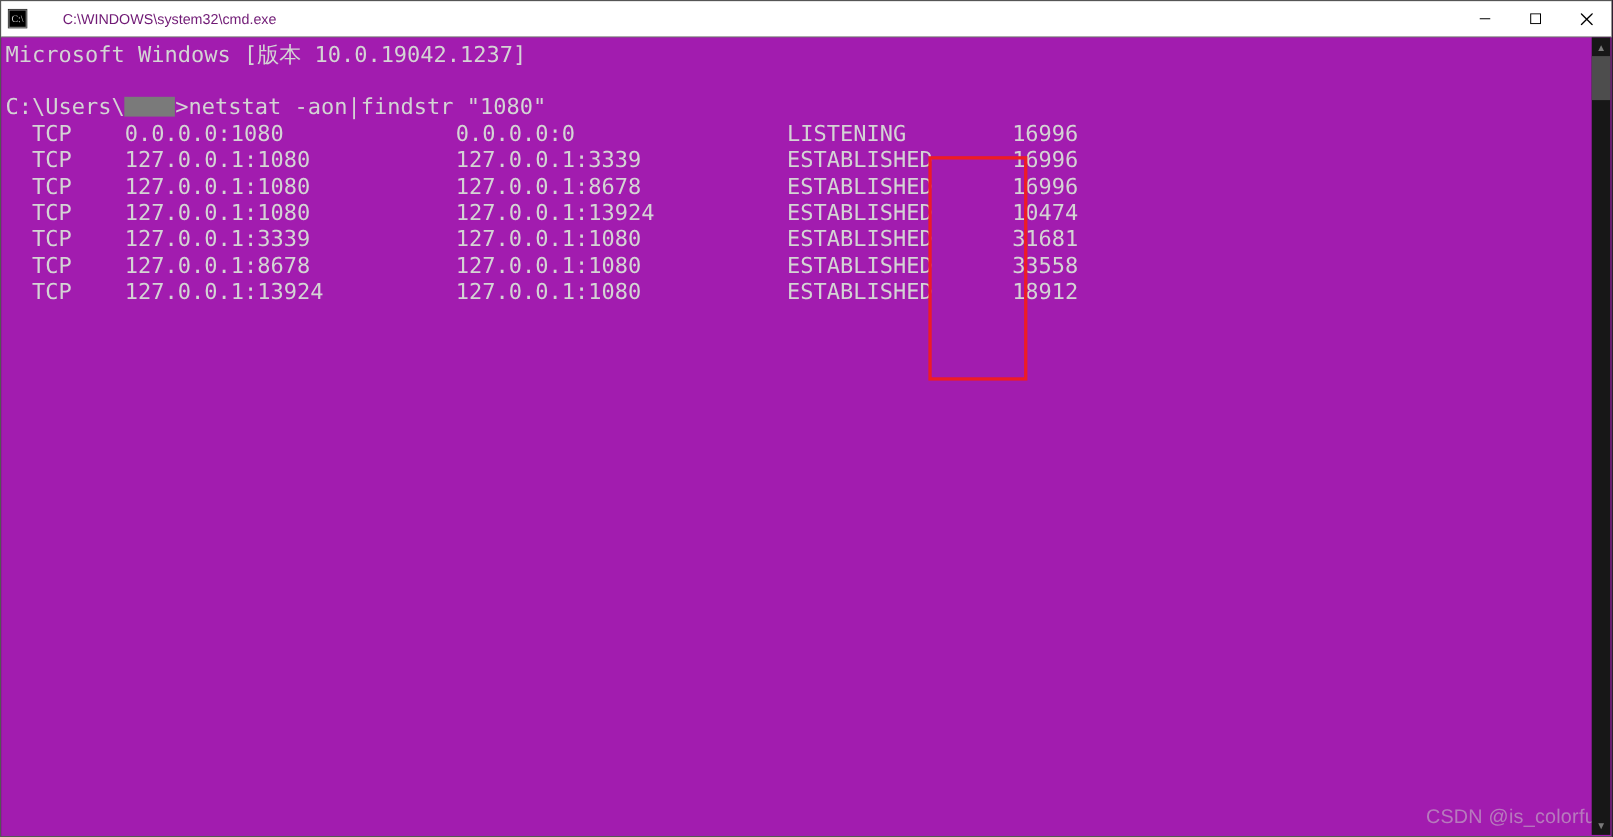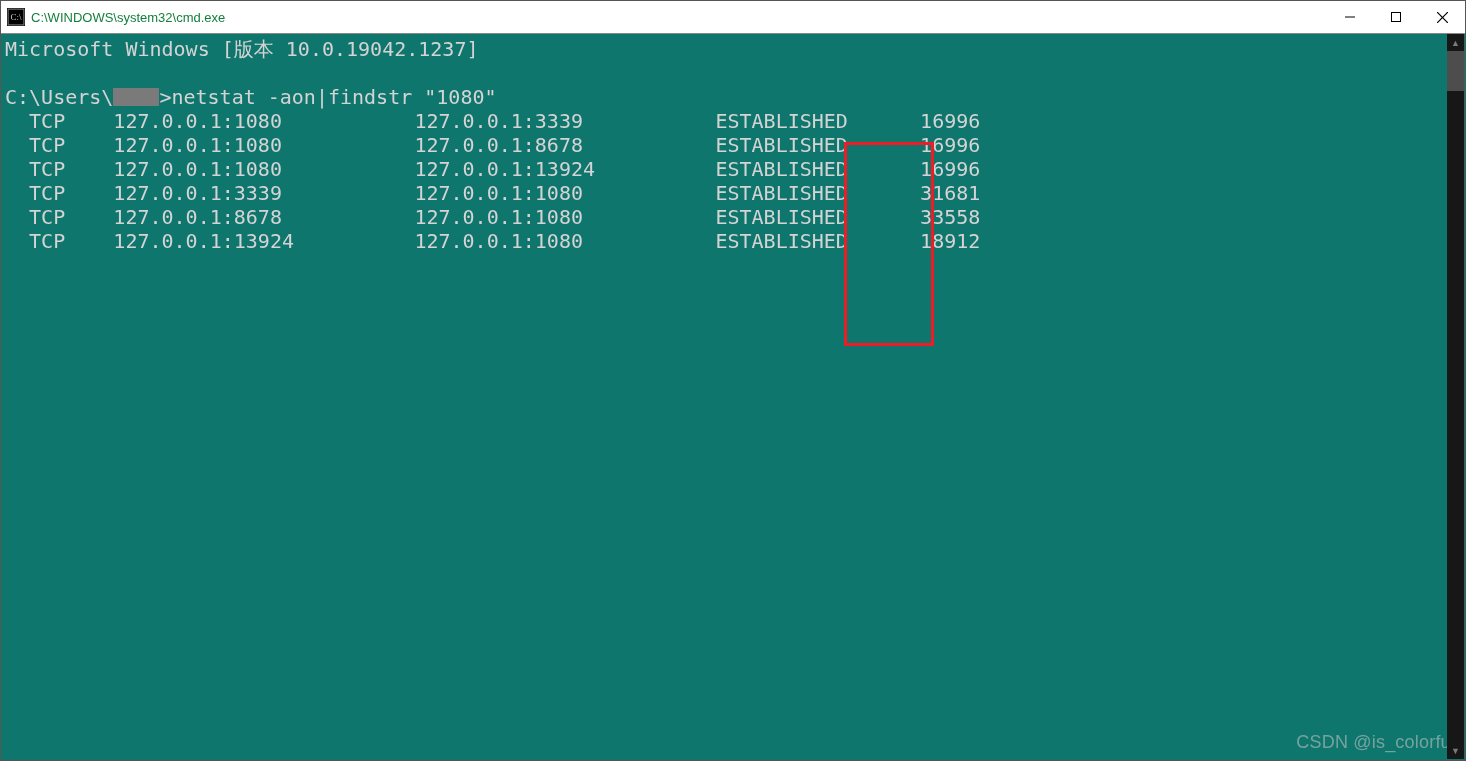--- a/index.html
+++ b/index.html
@@ -1,23 +1,23 @@
 <!DOCTYPE html>
 <html><head>
 <meta charset="utf-8">
 <style>
 html,body{margin:0;padding:0;width:1466px;height:761px;overflow:hidden;background:#000;font-family:"Consolas","NSimSun","SimSun",monospace;}
 .window{width:1466px;height:761px;display:flex;flex-direction:column;border:1px solid #555;box-sizing:border-box;position:relative;}
 .titlebar{height:32px;background:#fff;display:flex;align-items:center;border-bottom:1px solid #888;flex:0 0 auto;}
 .tb-icon{width:18px;height:18px;margin:0 6px;display:inline-flex;align-items:center;justify-content:center;}
 .tb-icon svg{width:18px;height:18px;}
-.tb-title{font-family:"Microsoft YaHei","Segoe UI",Arial,sans-serif;font-size:13px;color:#15803d;flex:1 1 auto;white-space:nowrap;overflow:hidden;}
+.tb-title{font-family:"Microsoft YaHei","Segoe UI",Arial,sans-serif;font-size:13px;color:#701a75;flex:1 1 auto;white-space:nowrap;overflow:hidden;margin-left:26px;}
 .tb-controls{display:flex;height:100%;}
 .tb-btn{width:46px;height:100%;display:flex;align-items:center;justify-content:center;font-family:"Segoe UI Symbol",sans-serif;font-size:12px;color:#111;}
-.terminal{flex:1 1 auto;background:#0f766e;color:#d4d4d4;font-size:20px;line-height:24px;padding:3px 0 0 4px;position:relative;box-sizing:border-box;font-family:"NSimSun","SimSun","Consolas",monospace;}
+.terminal{flex:1 1 auto;background:#a21caf;color:#d4d4d4;font-size:20px;line-height:24px;padding:3px 0 0 4px;position:relative;box-sizing:border-box;font-family:"NSimSun","SimSun","Consolas",monospace;}
 .terminal pre{margin:0;white-space:pre;font-family:inherit;color:#d4d4d4;letter-spacing:0;}
 .redact{display:inline-block;width:46px;height:18px;background:#7a7a7a;vertical-align:middle;position:relative;top:-2px;}
 .highlight-box{position:absolute;border:3px solid #ee1c25;box-sizing:border-box;pointer-events:none;}
 .scrollbar{position:absolute;right:1px;top:33px;bottom:1px;width:17px;background:#171717;}
 .scroll-up,.scroll-down{width:100%;height:17px;display:flex;align-items:center;justify-content:center;color:#7a7a7a;font-size:9px;font-family:"Segoe UI Symbol",sans-serif;}
 .scroll-thumb{position:absolute;width:100%;background:#4d4d4d;}
 .cursor{display:inline-block;width:11px;height:3px;background:#d4d4d4;position:relative;top:6px;}
 .watermark{position:absolute;right:10px;bottom:6px;color:rgba(200,200,200,0.55);font-family:"Microsoft YaHei",Arial,sans-serif;font-size:18px;letter-spacing:0.2px;}
 </style>
 </head>
@@ -52,23 +52,24 @@
           </svg>
         </div>
     </div>
   </div>
 
   <div class="terminal">
     <pre>Microsoft Windows [版本 10.0.19042.1237]</pre>
     <pre> </pre>
     <pre><span>C:\Users\</span><span class="redact"></span><span>&gt;</span><span>netstat -aon|findstr "1080"</span></pre>
     <div id="netstat-rows">
+        <pre>  TCP    0.0.0.0:1080             0.0.0.0:0                LISTENING        16996</pre>
         <pre>  TCP    127.0.0.1:1080           127.0.0.1:3339           ESTABLISHED      16996</pre>
         <pre>  TCP    127.0.0.1:1080           127.0.0.1:8678           ESTABLISHED      16996</pre>
-        <pre>  TCP    127.0.0.1:1080           127.0.0.1:13924          ESTABLISHED      16996</pre>
+        <pre>  TCP    127.0.0.1:1080           127.0.0.1:13924          ESTABLISHED      10474</pre>
         <pre>  TCP    127.0.0.1:3339           127.0.0.1:1080           ESTABLISHED      31681</pre>
         <pre>  TCP    127.0.0.1:8678           127.0.0.1:1080           ESTABLISHED      33558</pre>
         <pre>  TCP    127.0.0.1:13924          127.0.0.1:1080           ESTABLISHED      18912</pre>
       </div>
     <pre> </pre>
 
     <div class="highlight-box" style="left:843px;top:108px;width:90px;height:204px;"></div>
 
     <div class="watermark">CSDN @is_colorful</div>
   </div>

